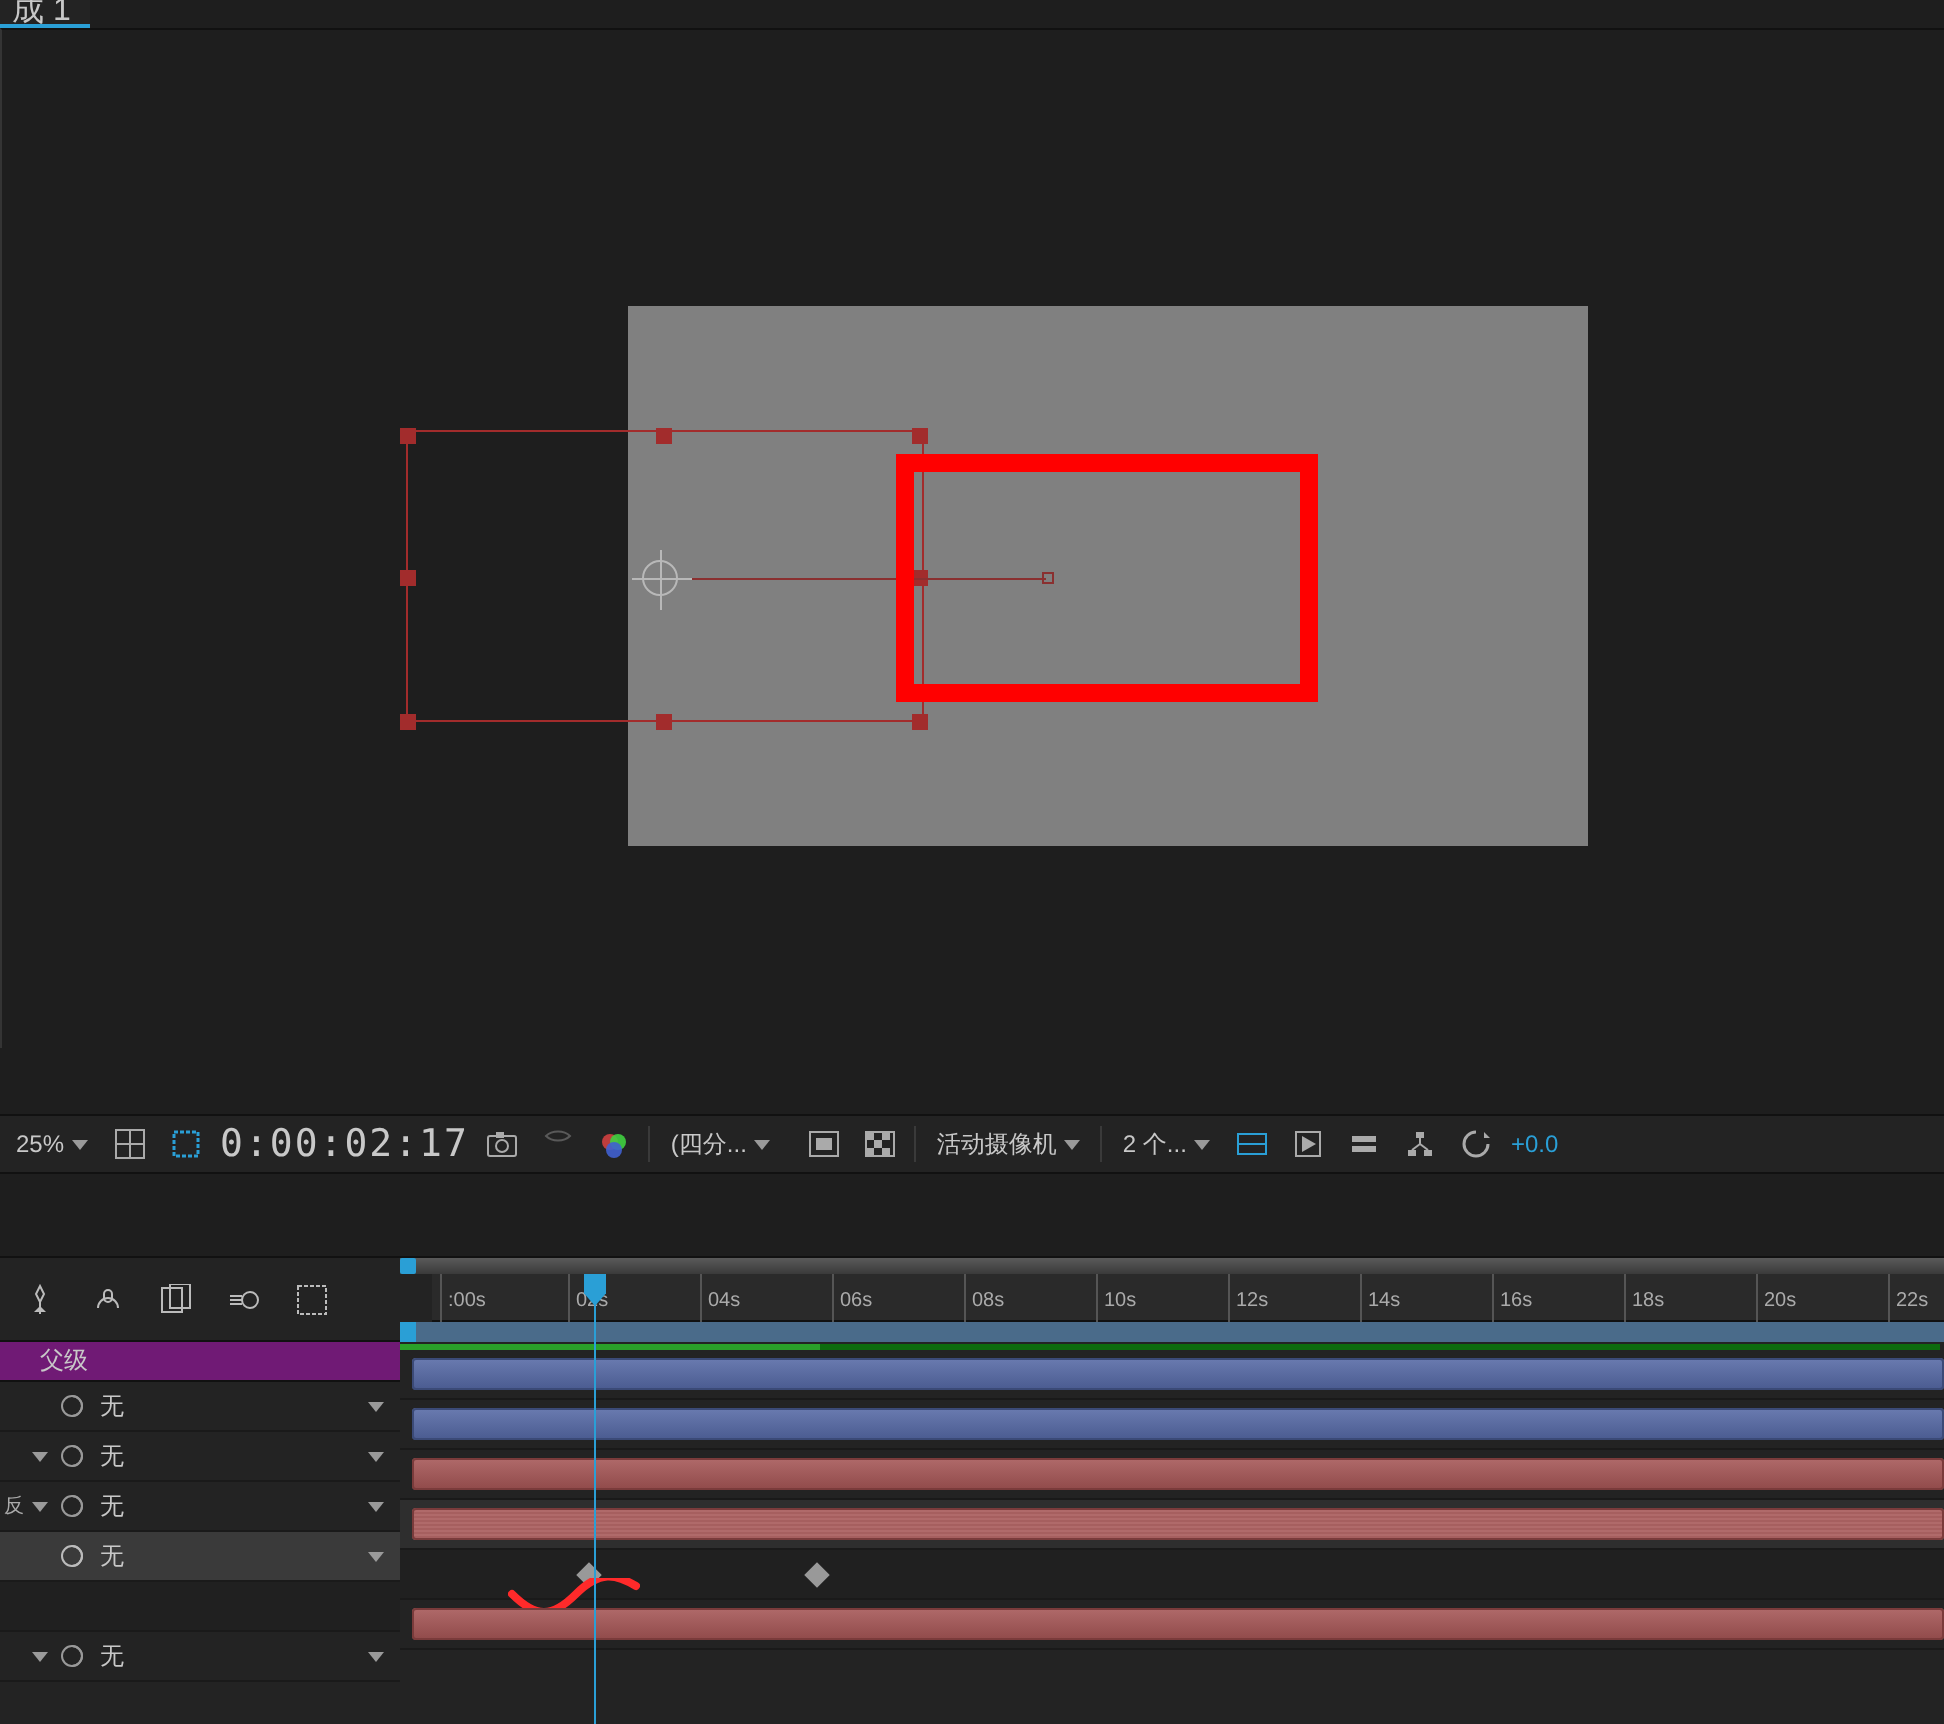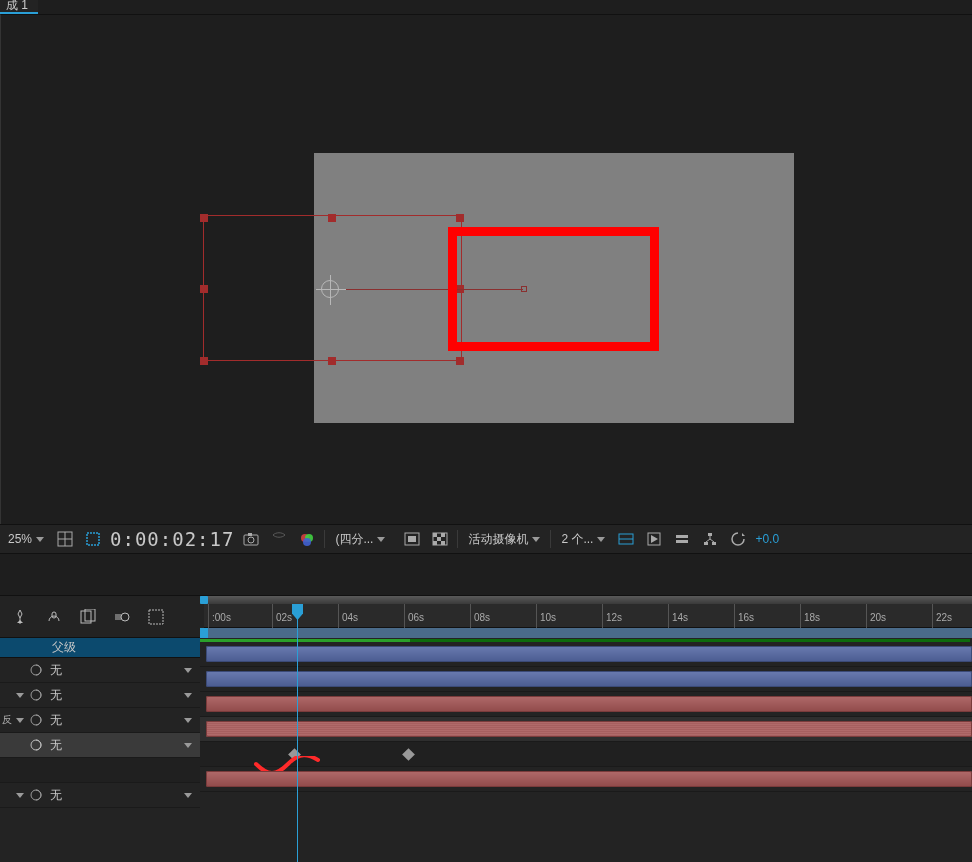--- a/index.html
+++ b/index.html
@@ -16,21 +16,21 @@
   
   .tabbar {
     height: 14px;
     background: #1e1e1e;
     display: flex;
     align-items: flex-start;
   }
   .tab {
     height: 14px;
     padding: 0 10px 0 6px;
-    font-size: 12px;
+    font-size: 16px;
     line-height: 11px;
     color: #c8c8c8;
     border-bottom: 2px solid #2a9fd6;
     background: #232323;
   }
   
   .viewer {
     position: relative;
     height: 510px;
     background: #1e1e1e;
@@ -83,20 +83,21 @@
   .viewer-footer {
     height: 30px;
     background: #232323;
     border-top: 1px solid #111;
     border-bottom: 1px solid #111;
     display: flex;
     align-items: center;
     padding-left: 4px;
     gap: 6px;
     color: #c8c8c8;
+    margin-top: 33px;
   }
   .vf-dd {
     display: flex;
     align-items: center;
     gap: 4px;
     padding: 2px 4px;
     cursor: pointer;
   }
   .chev {
     width: 0; height: 0;
@@ -144,22 +145,22 @@
   }
   .tl-tool {
     width: 20px; height: 20px;
     display:flex; align-items:center; justify-content:center;
     cursor:pointer;
     color:#b4b4b4;
   }
   .tl-head {
     height: 20px;
     display:flex; align-items:center;
-    padding-left: 52px;
-    background: #0c4a6e;
+    padding-left: 20px;
+    background: #701a75;
     border-bottom: 1px solid #111;
   }
   .tl-row {
     height: 25px;
     display:flex; align-items:center;
     border-bottom: 1px solid #1a1a1a;
     padding-right: 6px;
   }
   .tl-row.sel { background: #3a3a3a; }
   .row-badge {
@@ -174,21 +175,21 @@
     position: relative;
     background: #232323;
     overflow: hidden;
   }
   .ruler-zoom {
     position:absolute; left:0; top:0; right:0; height:8px;
     background: linear-gradient(to bottom,#5a5a5a,#3a3a3a);
   }
   .ruler-zoom .ind { position:absolute; left:0; top:0; width:8px; height:8px; background:#2a9fd6; border-radius:1px; }
   .ruler {
-    position:absolute; left:4px; top:8px; right:0; height:24px;
+    position:absolute; left:16px; top:8px; right:0; height:24px;
     background:#2a2a2a;
     border-bottom:1px solid #111;
   }
   .ruler .tick {
     position:absolute; top:0; height:24px;
     border-left:1px solid #555;
     font-size:10px; color:#aaa; padding-left:3px; padding-top:8px;
     white-space:nowrap;
   }
   .work-area {

